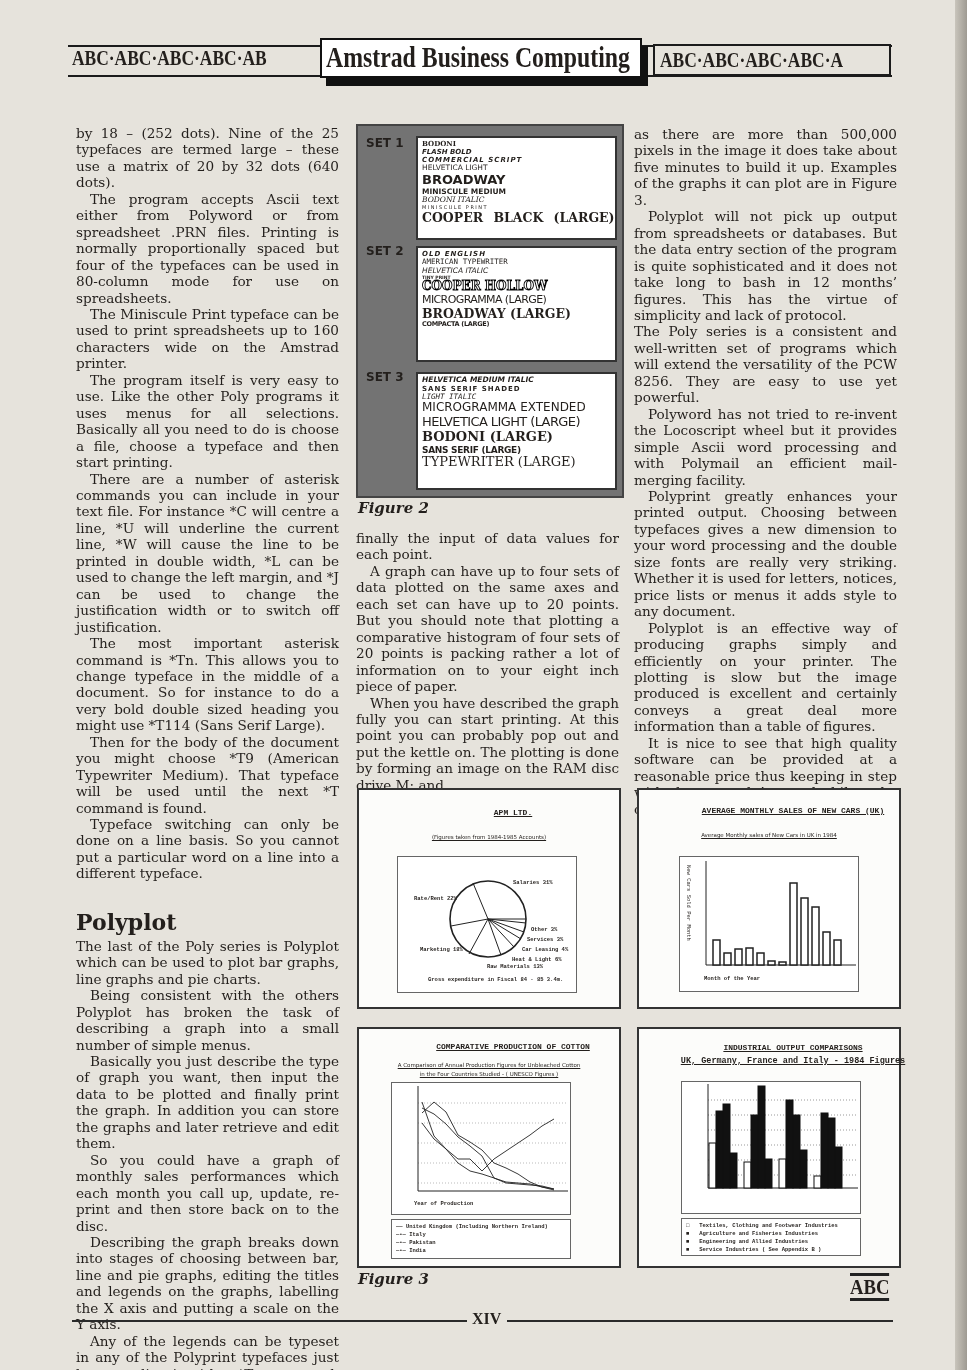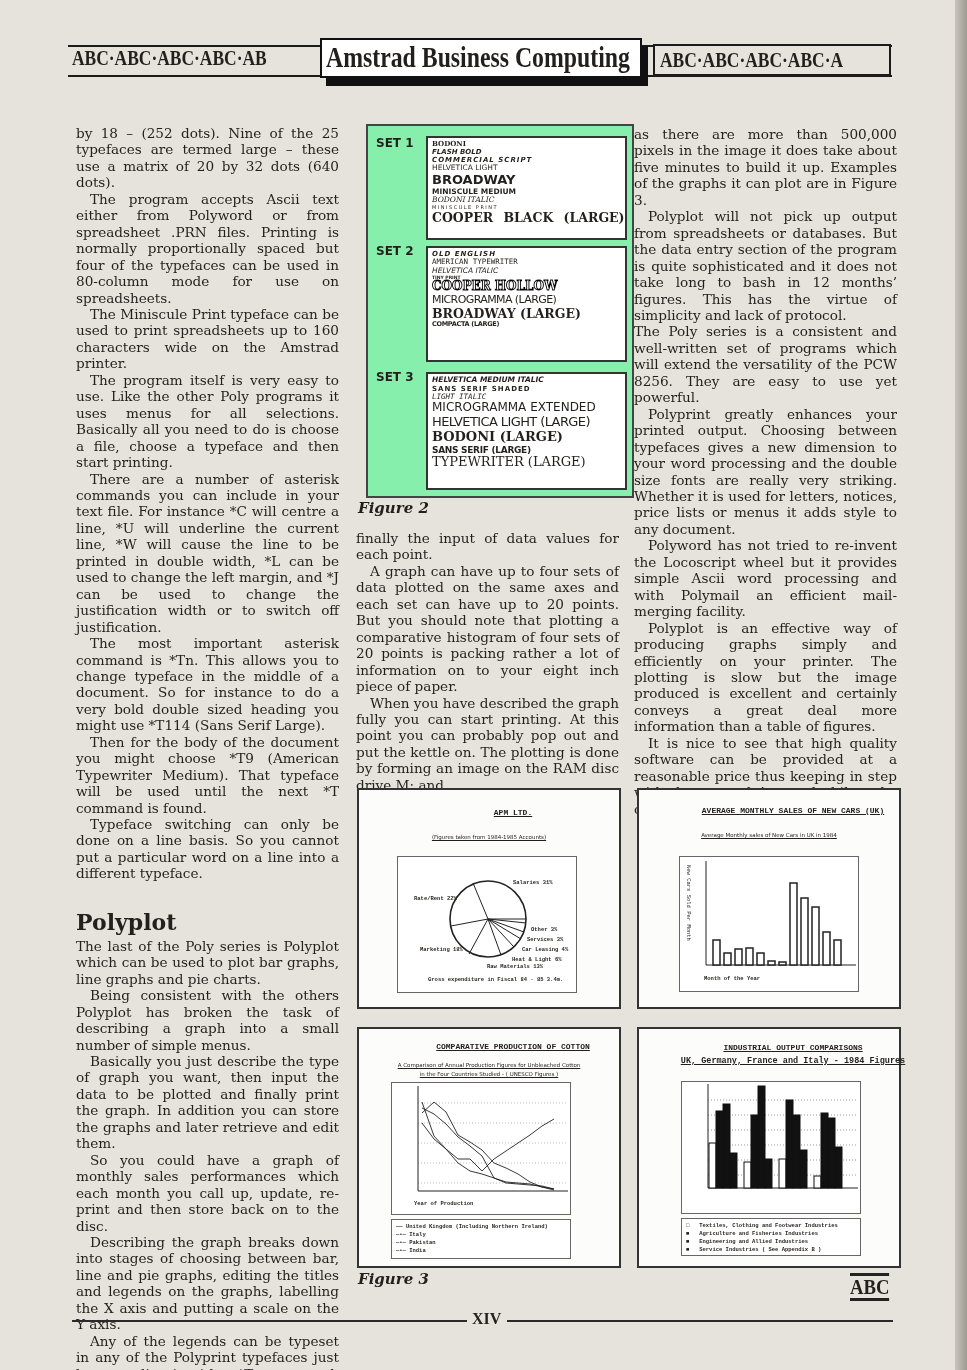--- a/index.html
+++ b/index.html
@@ -16,21 +16,21 @@
   .hdr .mid span{position:absolute;left:4px;top:1px;font-family:"Liberation Serif",serif;font-size:29px;font-weight:bold;transform:scaleX(.82);transform-origin:left;white-space:nowrap;}
   
   .col{position:absolute;font-size:13.6px;line-height:16.45px;text-align:justify;}
   .col p{margin:0;text-indent:14px;}
   .col p.first{text-indent:0;}
   .c1{left:76px;top:125px;width:263px;}
   .c2{left:356px;top:530px;width:263px;}
   .c3{left:634px;top:126px;width:263px;}
   h2{margin:6px 0 3px 0;font-size:22px;font-weight:bold;line-height:26px;}
   
-  .fig2{position:absolute;left:366px;top:124px;width:264px;height:370px;border:2px solid #444;background:#86efac;}
+  .fig2{position:absolute;left:356px;top:124px;width:264px;height:370px;border:2px solid #444;background:#737373;}
   .setlbl{position:absolute;left:8px;font-family:"DejaVu Sans",sans-serif;font-weight:bold;font-size:12px;}
   .setbox{position:absolute;left:58px;width:193px;border:2px solid #333;background:#fff;padding:2px 0 2px 4px;font-family:"DejaVu Sans",sans-serif;}
   .setbox div{white-space:nowrap;line-height:1.15;}
   .figcap{position:absolute;font-family:"DejaVu Serif",serif;font-weight:bold;font-style:italic;font-size:15px;}
   
   .panel{position:absolute;background:#fcfcfa;border:2px solid #333;}
   .ptitle{position:absolute;left:0;width:100%;text-align:center;font-family:"Liberation Mono",monospace;font-weight:bold;font-size:8px;text-decoration:underline;padding-left:24px;}
   .psub{position:absolute;left:0;width:100%;text-align:center;font-family:"DejaVu Sans",sans-serif;font-size:5.5px;text-decoration:underline;}
   .pinner{position:absolute;border:1px solid #666;}
   .small{font-family:"Liberation Mono",monospace;font-size:5.5px;font-weight:bold;position:absolute;white-space:nowrap;}
@@ -114,22 +114,22 @@
 <div class="col c2">
   <p class="first">finally the input of data values for each point.</p>
   <p>A graph can have up to four sets of data plotted on the same axes and each set can have up to 20 points. But you should note that plotting a comparative histogram of four sets of 20 points is packing rather a lot of information on to your eight inch piece of paper.</p>
   <p>When you have described the graph fully you can start printing. At this point you can probably pop out and put the kettle on. The plotting is done by forming an image on the RAM disc drive M: and</p>
 </div>
 
 <div class="col c3">
   <p class="first">as there are more than 500,000 pixels in the image it does take about five minutes to build it up. Examples of the graphs it can plot are in Figure 3.</p>
   <p>Polyplot will not pick up output from spreadsheets or databases. But the data entry section of the program is quite sophisticated and it does not take long to bash in 12 months’ figures. This has the virtue of simplicity and lack of protocol.</p>
   <p class="first">The Poly series is a consistent and well-written set of programs which will extend the versatility of the PCW 8256. They are easy to use yet powerful.</p>
+  <p>Polyword has not tried to re-invent the Locoscript wheel but it provides simple Ascii word processing and with Polymail an efficient mail-merging facility.</p>
   <p>Polyprint greatly enhances your printed output. Choosing between typefaces gives a new dimension to your word processing and the double size fonts are really very striking. Whether it is used for letters, notices, price lists or menus it adds style to any document.</p>
-  <p>Polyword has not tried to re-invent the Locoscript wheel but it provides simple Ascii word processing and with Polymail an efficient mail-merging facility.</p>
   <p>Polyplot is an effective way of producing graphs simply and efficiently on your printer. The plotting is slow but the image produced is excellent and certainly conveys a great deal more information than a table of figures.</p>
   <p>It is nice to see that high quality software can be provided at a reasonable price thus keeping in step with the general Amstrad philosophy of value for money.</p>
 </div>
 
 <div class="panel" style="left:357px;top:788px;width:260px;height:217px">
   <div class="ptitle" style="top:18px">APM LTD.</div>
   <div class="psub" style="top:44px">(Figures taken from 1984-1985 Accounts)</div>
   <div class="pinner" style="left:38px;top:66px;width:178px;height:135px;background:#fff">
     <svg width="178" height="135">
       <g stroke="#222" fill="none">

